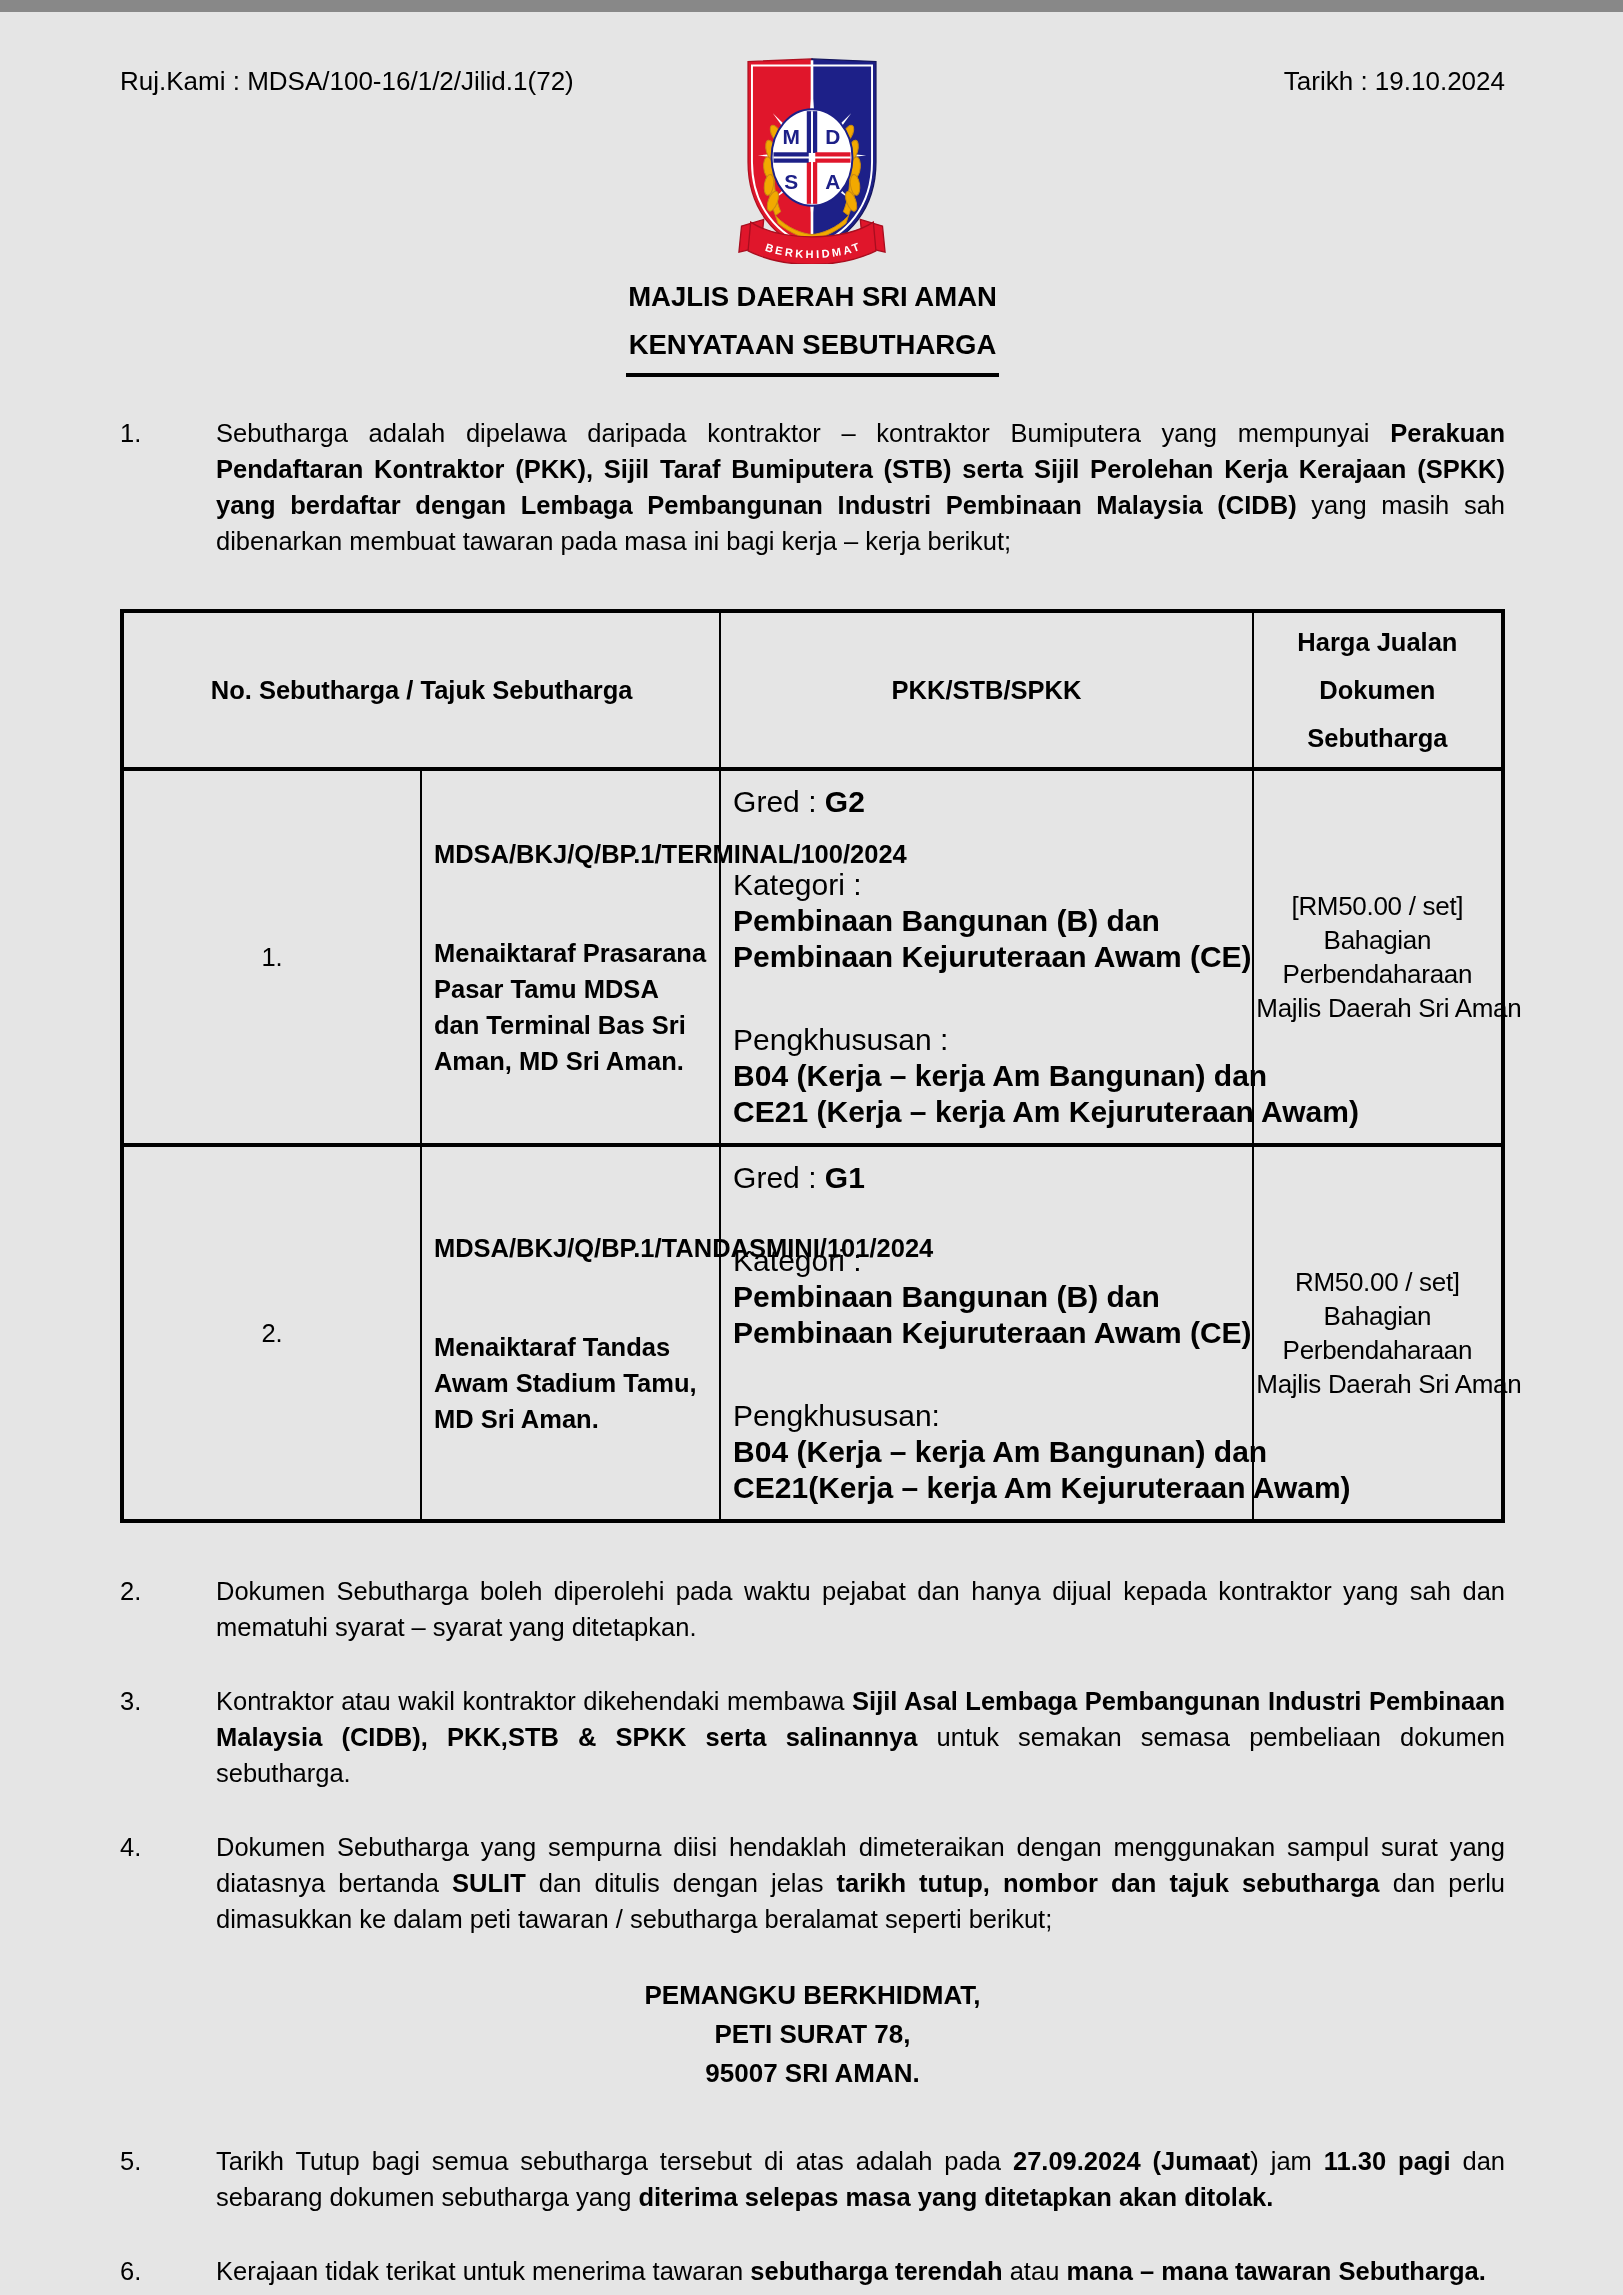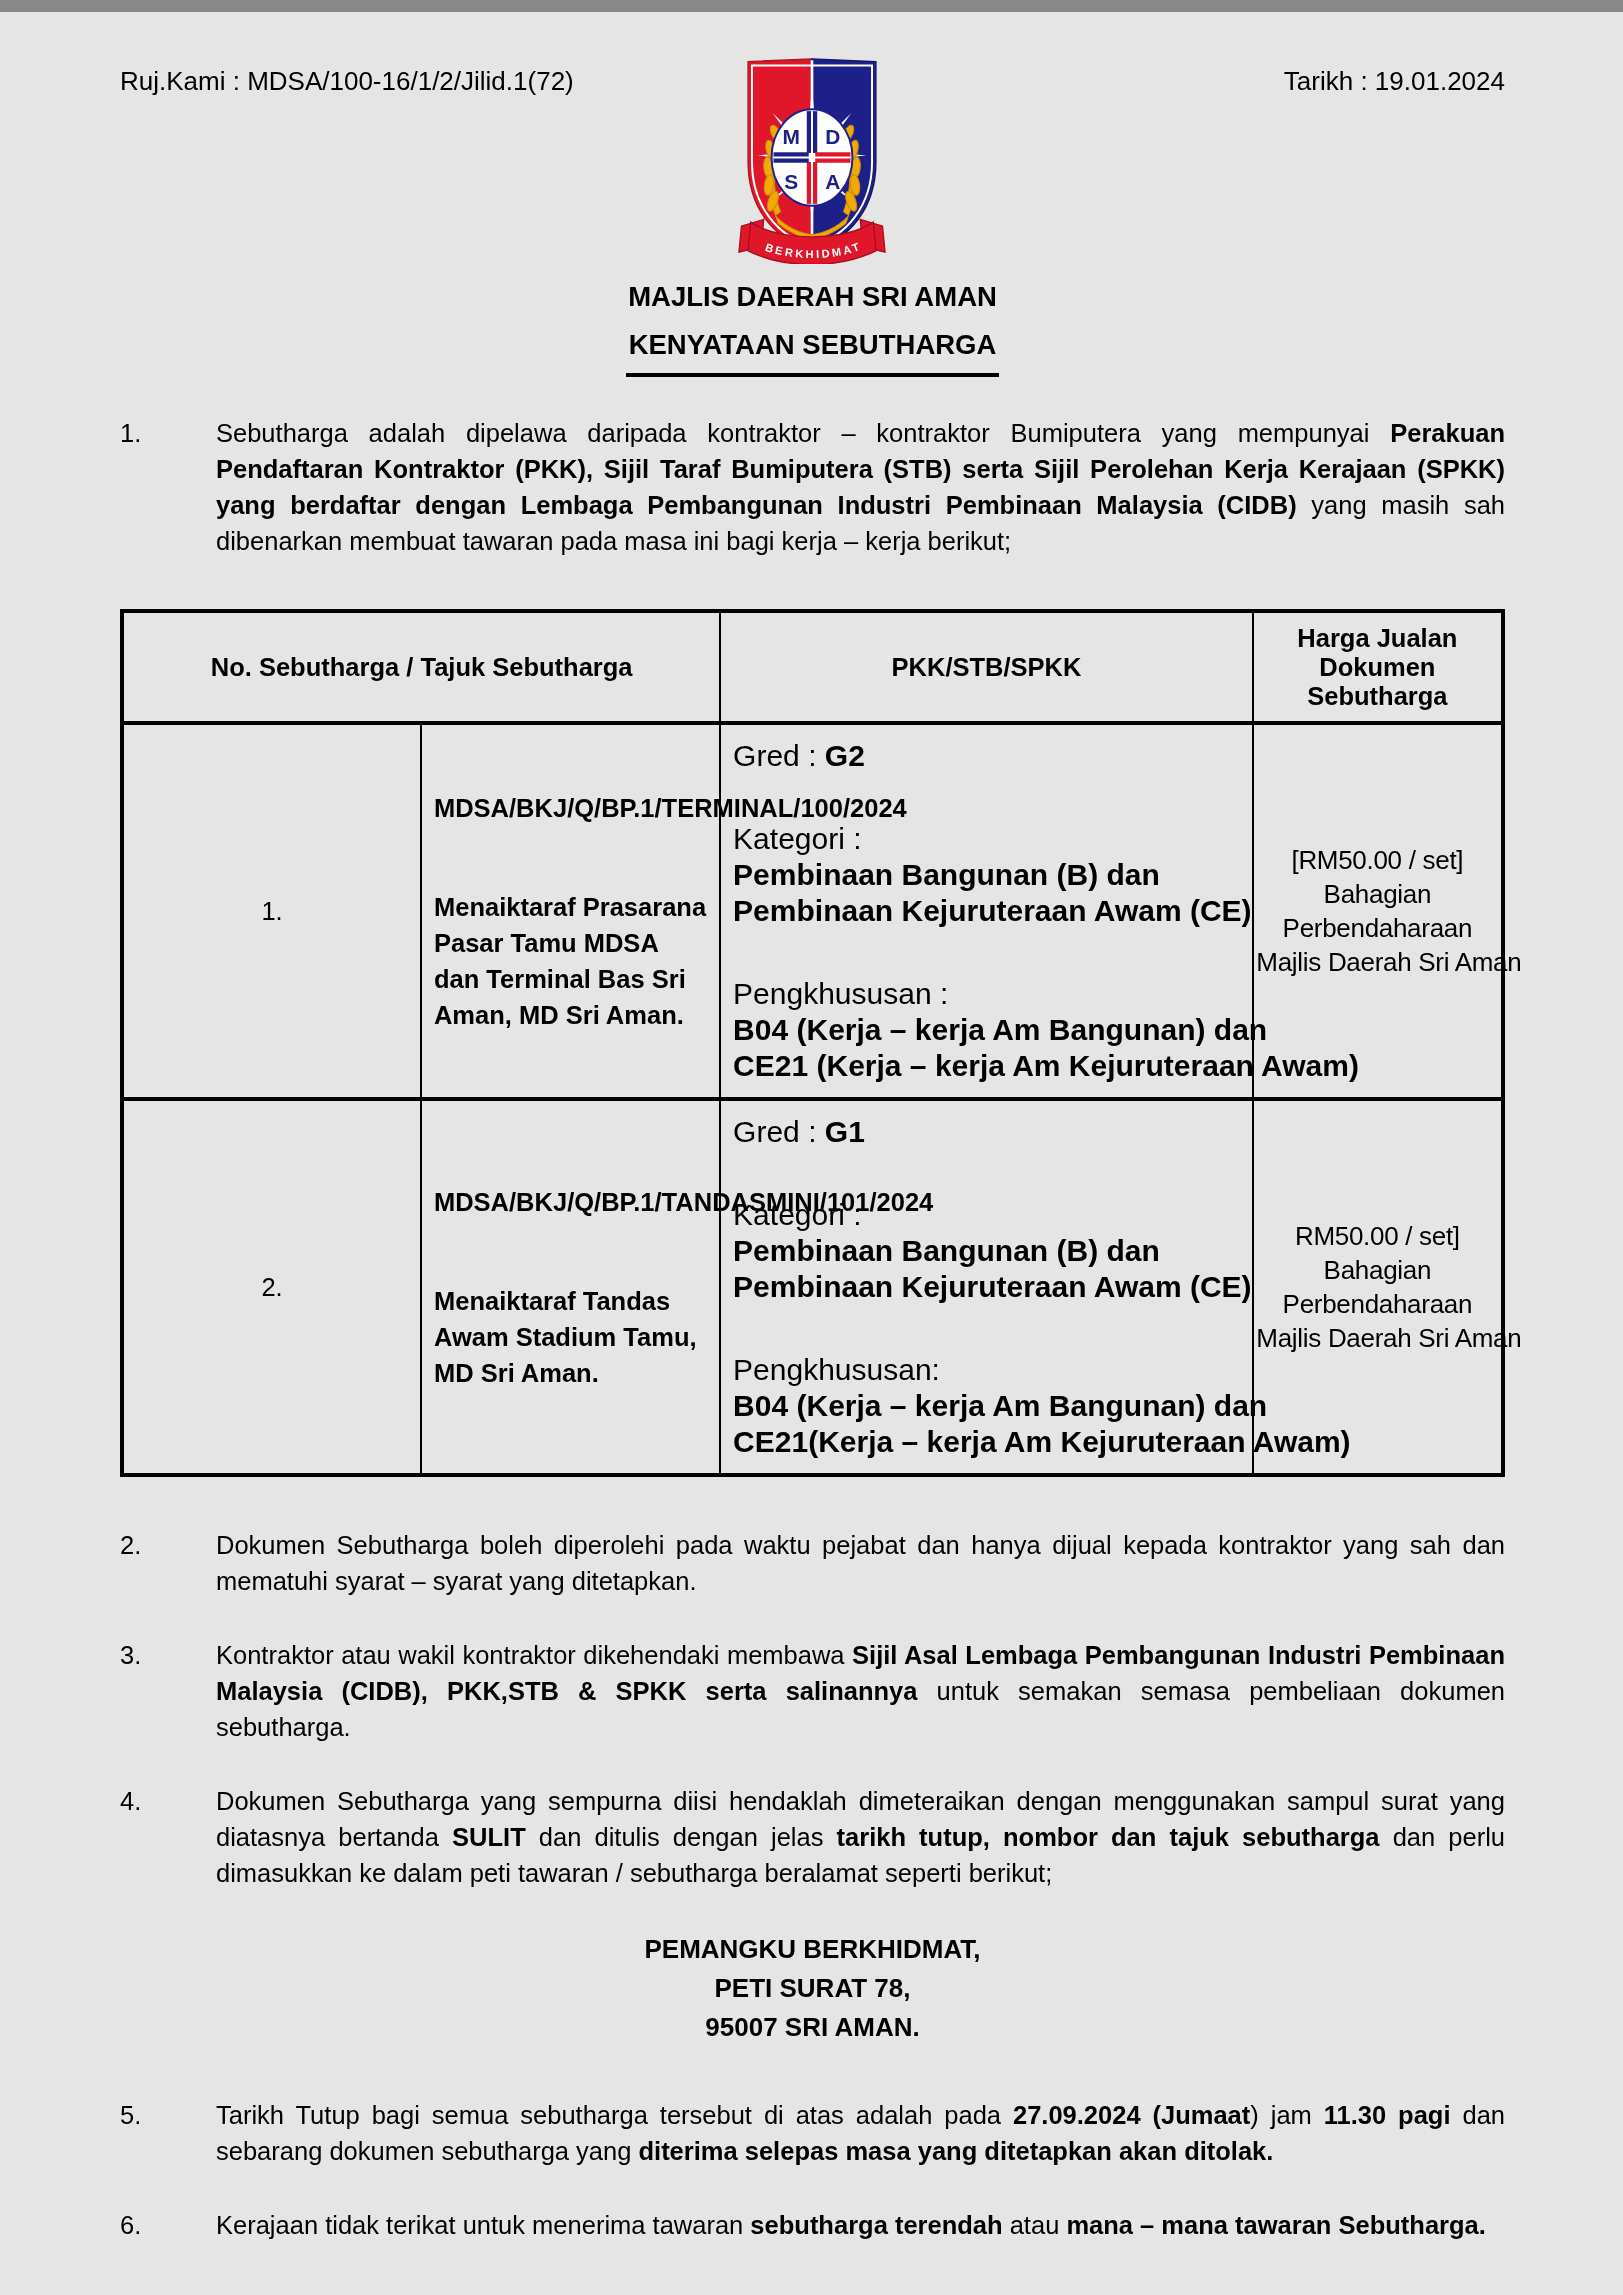--- a/index.html
+++ b/index.html
@@ -22,21 +22,21 @@
   .b { font-weight:bold; }
 
   table.tender { border-collapse:collapse; width:100%; margin-top:50px; table-layout:fixed; }
   table.tender, table.tender th, table.tender td { border:2.6px solid #000; }
   table.tender { border-width:4.6px; }
   table.tender thead tr { border-bottom:4.6px solid #000; }
   table.tender tbody tr { border-top:4.6px solid #000; }
   th.h-title { width:44.8%; }
   th.h-pkk   { width:38.2%; }
   th.h-harga { width:17.0%; }
-  table.tender th { font-weight:bold; text-align:center; vertical-align:middle; height:98px; padding:5.2px 10.5px; line-height:29px; }
+  table.tender th { font-weight:bold; text-align:center; vertical-align:middle; height:98px; padding:5.2px 10.5px; line-height:48px; }
   td.cell-no { width:4.5%; text-align:center; vertical-align:middle; }
   td.cell-title { width:40.3%; vertical-align:middle; padding:13px 11.8px; font-weight:bold; }
   td.cell-title .ref { margin-bottom:63px; }
   td.cell-pkk { vertical-align:top; padding:13px 11.8px; font-size:30px; }
   td.cell-pkk .line { white-space:nowrap; }
   td.cell-pkk .gap { height:47px; }
   td.cell-harga { text-align:center; vertical-align:middle; font-size:26px; letter-spacing:-0.3px; line-height:34px; padding:5.2px 2.6px; }
   td.cell-harga .nw { white-space:nowrap; }
   tr.row1 td { height:330px; }
   tr.row2 td { height:337px; }
@@ -44,21 +44,21 @@
   .address { margin-top:39px; text-align:center; font-weight:bold; font-size:26px; line-height:39px; }
   .mt-lg { margin-top:50px; }
 </style>
 </head>
 <body>
 
 <div class="page">
 
   <div class="topline">
     <span>Ruj.Kami : MDSA/100-16/1/2/Jilid.1(72)</span>
-    <span>Tarikh : 19.01.2024</span>
+    <span>Tarikh : 19.10.2024</span>
   </div>
 
   <svg class="logo-svg" width="154" height="213" viewBox="0 0 236 326" style="font-size:39px">
 
     <path d="M118 12 L20 16 L20 170 C20 242 62 290 118 306 Z" fill="#e0162b" stroke="#b01020" stroke-width="2"></path>
     <path d="M118 12 L216 16 L216 170 C216 242 174 290 118 306 Z" fill="#1d2088" stroke="#14165e" stroke-width="2"></path>
     <path d="M118 14 L118 306" stroke="#ffffff" stroke-width="4"></path>
     <path d="M26 22 L210 22 L210 170 C210 238 170 284 118 299 C66 284 26 238 26 170 Z" fill="none" stroke="#ffffff" stroke-width="3"></path>
 
     <g fill="#ffffff">

